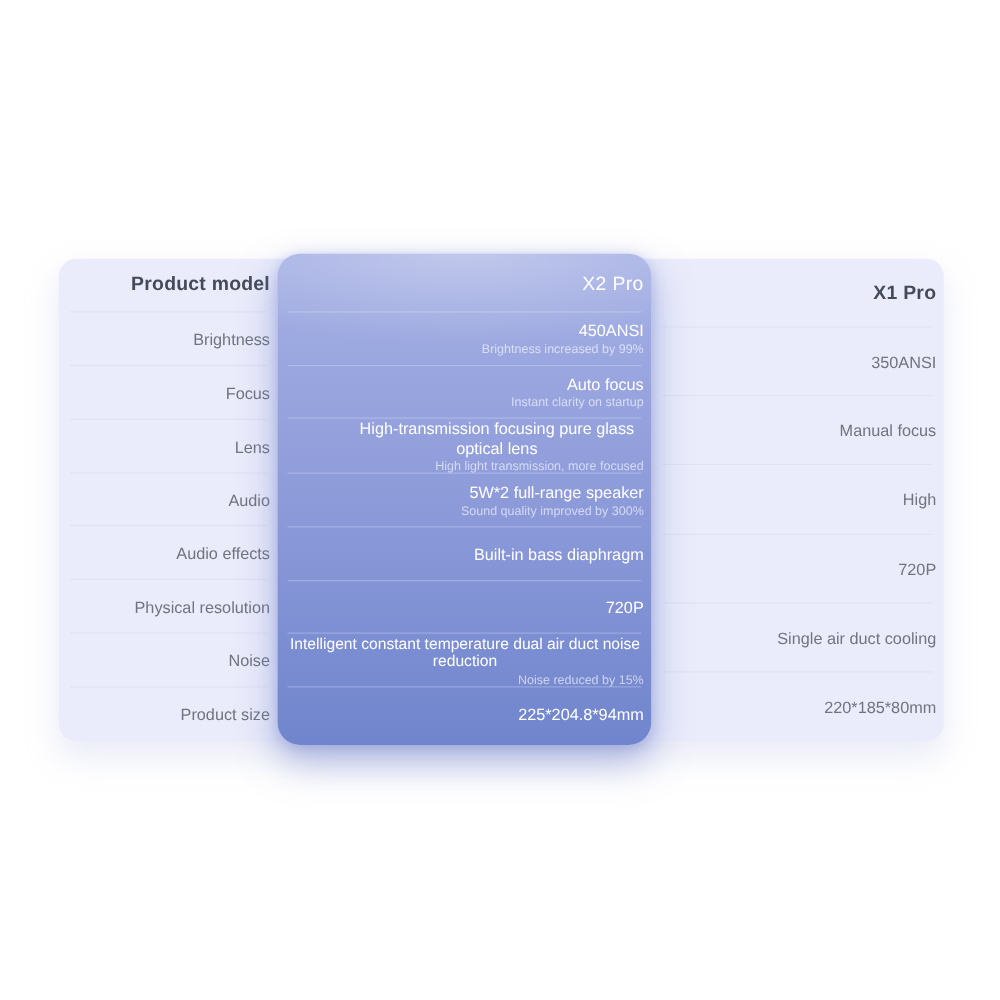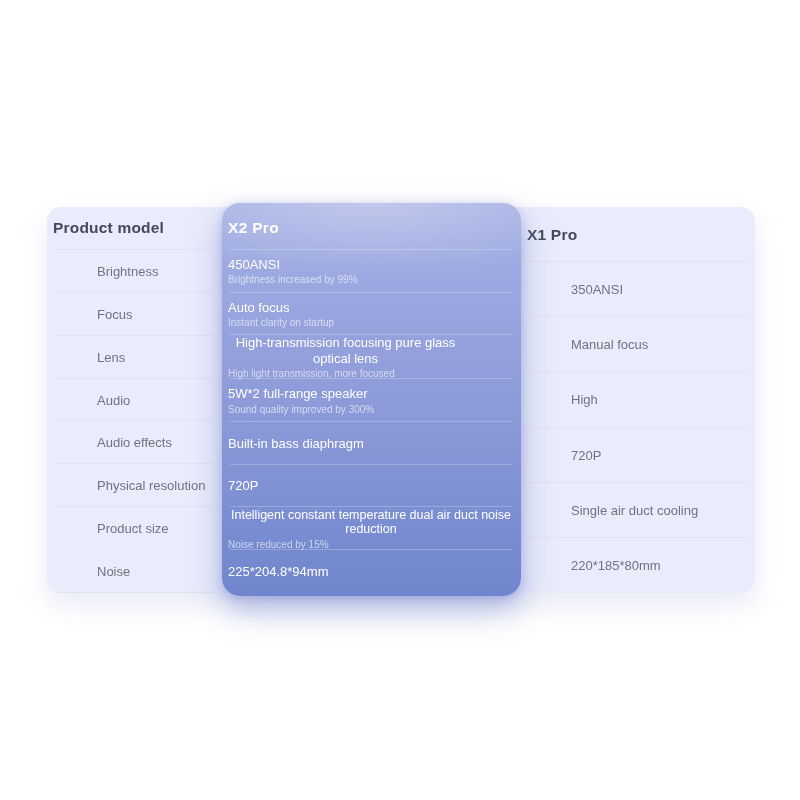--- a/index.html
+++ b/index.html
@@ -13,42 +13,42 @@
     box-shadow:0 12px 26px rgba(176,184,226,0.28);
   }
 
   
   .col{position:absolute;top:207px;height:386px;display:flex;flex-direction:column;}
   .col-left{left:47px;width:175px;}
   .col-right{left:521px;width:234px;}
 
   .row{
     flex:1;position:relative;display:flex;flex-direction:column;
-    align-items:flex-start;justify-content:center;text-align:center;padding:0 6px;box-sizing:border-box;
+    align-items:flex-end;justify-content:center;text-align:center;padding:0 6px;box-sizing:border-box;
   }
   .row .divider{position:absolute;left:9px;right:9px;bottom:0;height:1px;background:#DFE2F3;}
 
   .col-header{font-size:15.5px;font-weight:bold;color:#454A59;letter-spacing:0.2px;}
   .label,.value{font-size:13px;color:#70747F;padding-left:44px;}
 
   
   .purple-panel{
     position:absolute;left:222px;top:203px;width:299px;height:393px;
     border-radius:18px;overflow:hidden;
     background:linear-gradient(180deg,#A5B0E4 0%,#8C9AD9 52%,#7085CD 100%);
     box-shadow:0 14px 30px rgba(109,126,199,0.5),0 2px 10px rgba(124,139,211,0.35);
   }
   .purple-panel::before{
     content:"";position:absolute;inset:0;pointer-events:none;
     background:radial-gradient(120% 26% at 50% 0%,rgba(255,255,255,0.30),rgba(255,255,255,0) 72%);
   }
   .purple-inner{position:absolute;left:0;right:0;top:4px;bottom:3px;display:flex;flex-direction:column;}
   .purple-inner .row .divider{left:8px;right:8px;background:rgba(255,255,255,0.24);}
 
-  .x2-header{font-size:15.5px;font-weight:bold;color:#ffffff;letter-spacing:0.3px;}
+  .x2-header{font-size:15.5px;font-weight:normal;color:#ffffff;letter-spacing:0.3px;}
   .main{font-size:13px;color:#ffffff;line-height:1.18;}
   .sub{font-size:10px;color:rgba(255,255,255,0.62);margin-top:2px;line-height:1.1;}
   .wrap-lens{max-width:235px;}
   .wrap-noise{font-size:12.5px;max-width:286px;}
 </style>
 </head>
 <body>
 
 <div class="stage">
 
@@ -77,25 +77,25 @@
     </div>
     <div class="row">
       <span class="label">Audio effects</span>
       <span class="divider"></span>
     </div>
     <div class="row">
       <span class="label">Physical resolution</span>
       <span class="divider"></span>
     </div>
     <div class="row">
-      <span class="label">Product size</span>
+      <span class="label">Noise</span>
+      <span class="divider"></span>
     </div>
     <div class="row">
-      <span class="label">Noise</span>
-      <span class="divider"></span>
+      <span class="label">Product size</span>
     </div>
   </div>
 
   <div class="col col-right">
     <div class="row">
       <span class="col-header">X1 Pro</span>
       <span class="divider"></span>
     </div>
     <div class="row">
       <span class="value">350ANSI</span>

